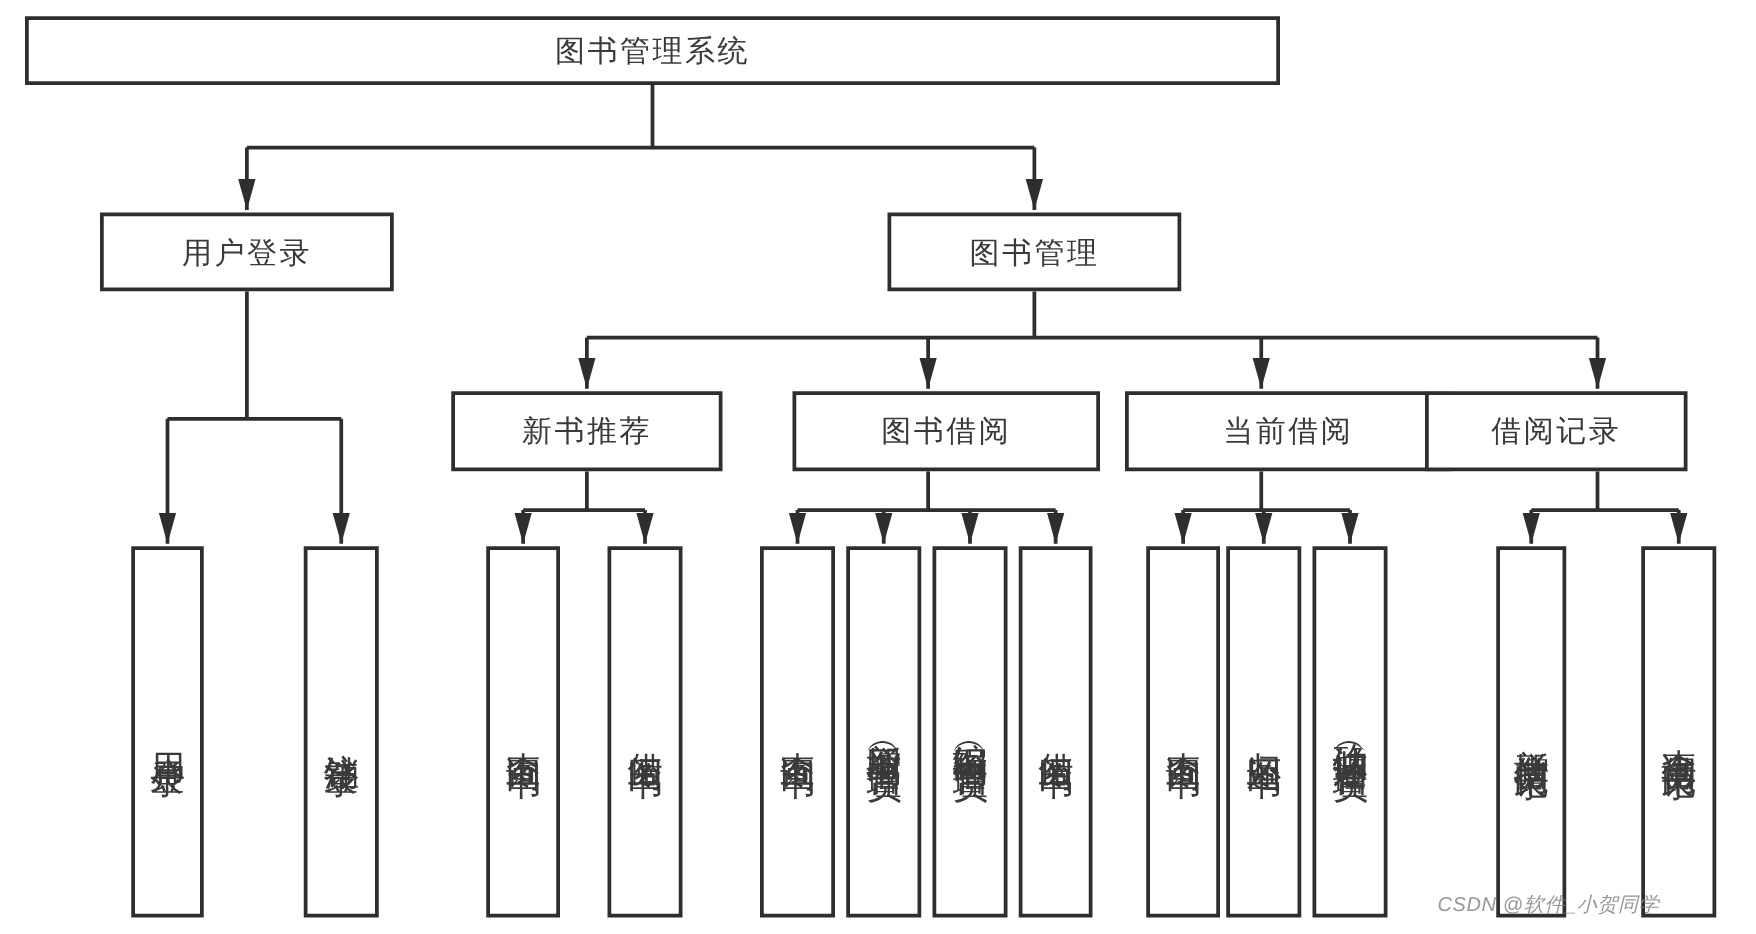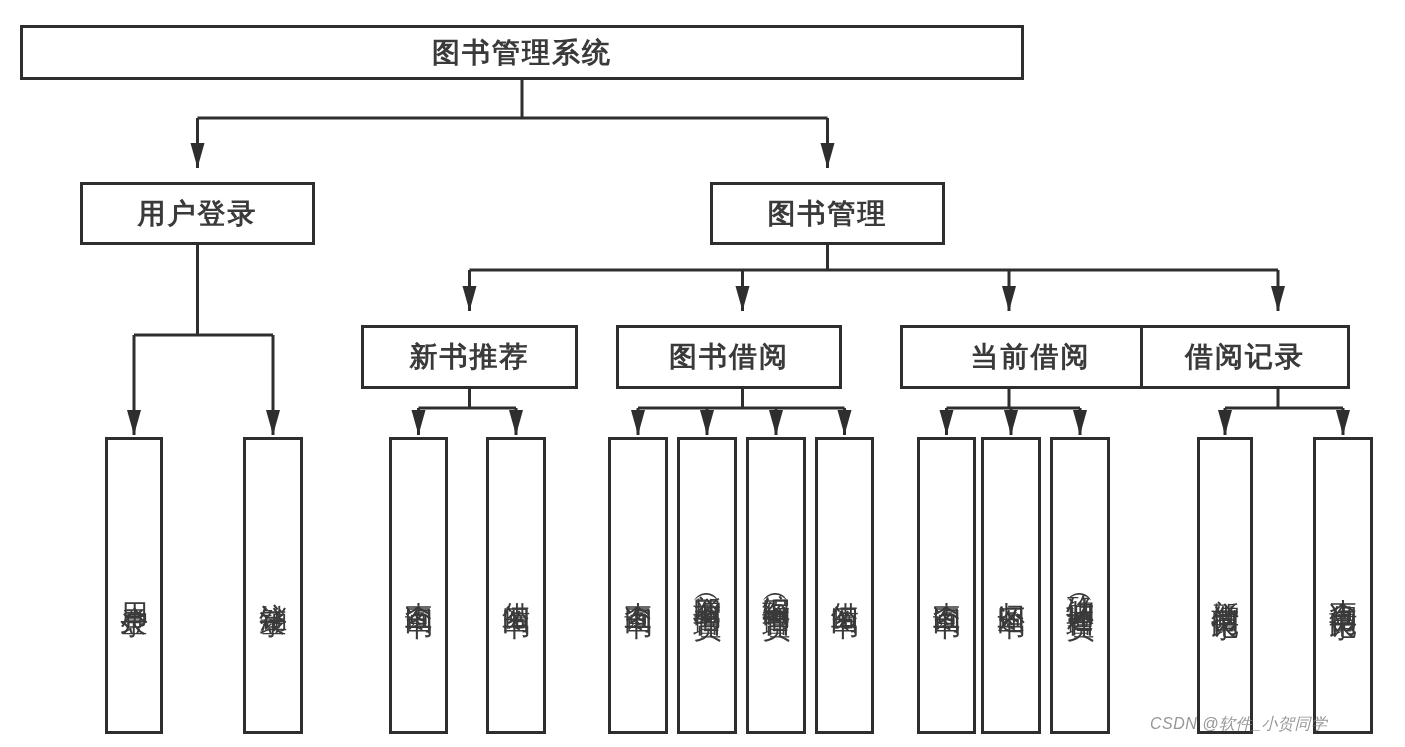--- a/index.html
+++ b/index.html
@@ -24,24 +24,23 @@
     box-sizing: border-box;
     border: 3px solid #2e2e2e;
     background: #ffffff;
     display: flex;
     align-items: center;
     justify-content: center;
     text-align: center;
     color: #3a3a3a;
   }
   .hbox {
-    font-size: 28px;
+    font-size: 24px;
     letter-spacing: 2px;
-    font-weight: 700;
-    margin-top: 12px;
+    font-weight: 400;
   }
   .root-box {
     left: 20px; top: 13px;
     width: 1004px; height: 55px;
   }
   .lvl2 { top: 170px; height: 63px; width: 235px; }
   .lvl3 { top: 313px; height: 64px; }
   .leaf {
     top: 437px;
     height: 297px;
@@ -118,21 +117,21 @@
   <div class="box hbox lvl2" style="left:80px">
     <span>用户登录</span>
   </div>
   <div class="box hbox lvl2" style="left:710px">
     <span>图书管理</span>
   </div>
 
   <div class="box hbox lvl3" style="left:361px;width:217px">
     <span>新书推荐</span>
   </div>
-  <div class="box hbox lvl3" style="left:616px;width:226px">
+  <div class="box hbox lvl3" style="left:634px;width:246px">
     <span>图书借阅</span>
   </div>
   <div class="box hbox lvl3" style="left:900px;width:261px">
     <span>当前借阅</span>
   </div>
   <div class="box hbox lvl3" style="left:1140px;width:210px">
     <span>借阅记录</span>
   </div>
 
   <div class="box leaf" style="left:105px;width:58px">

